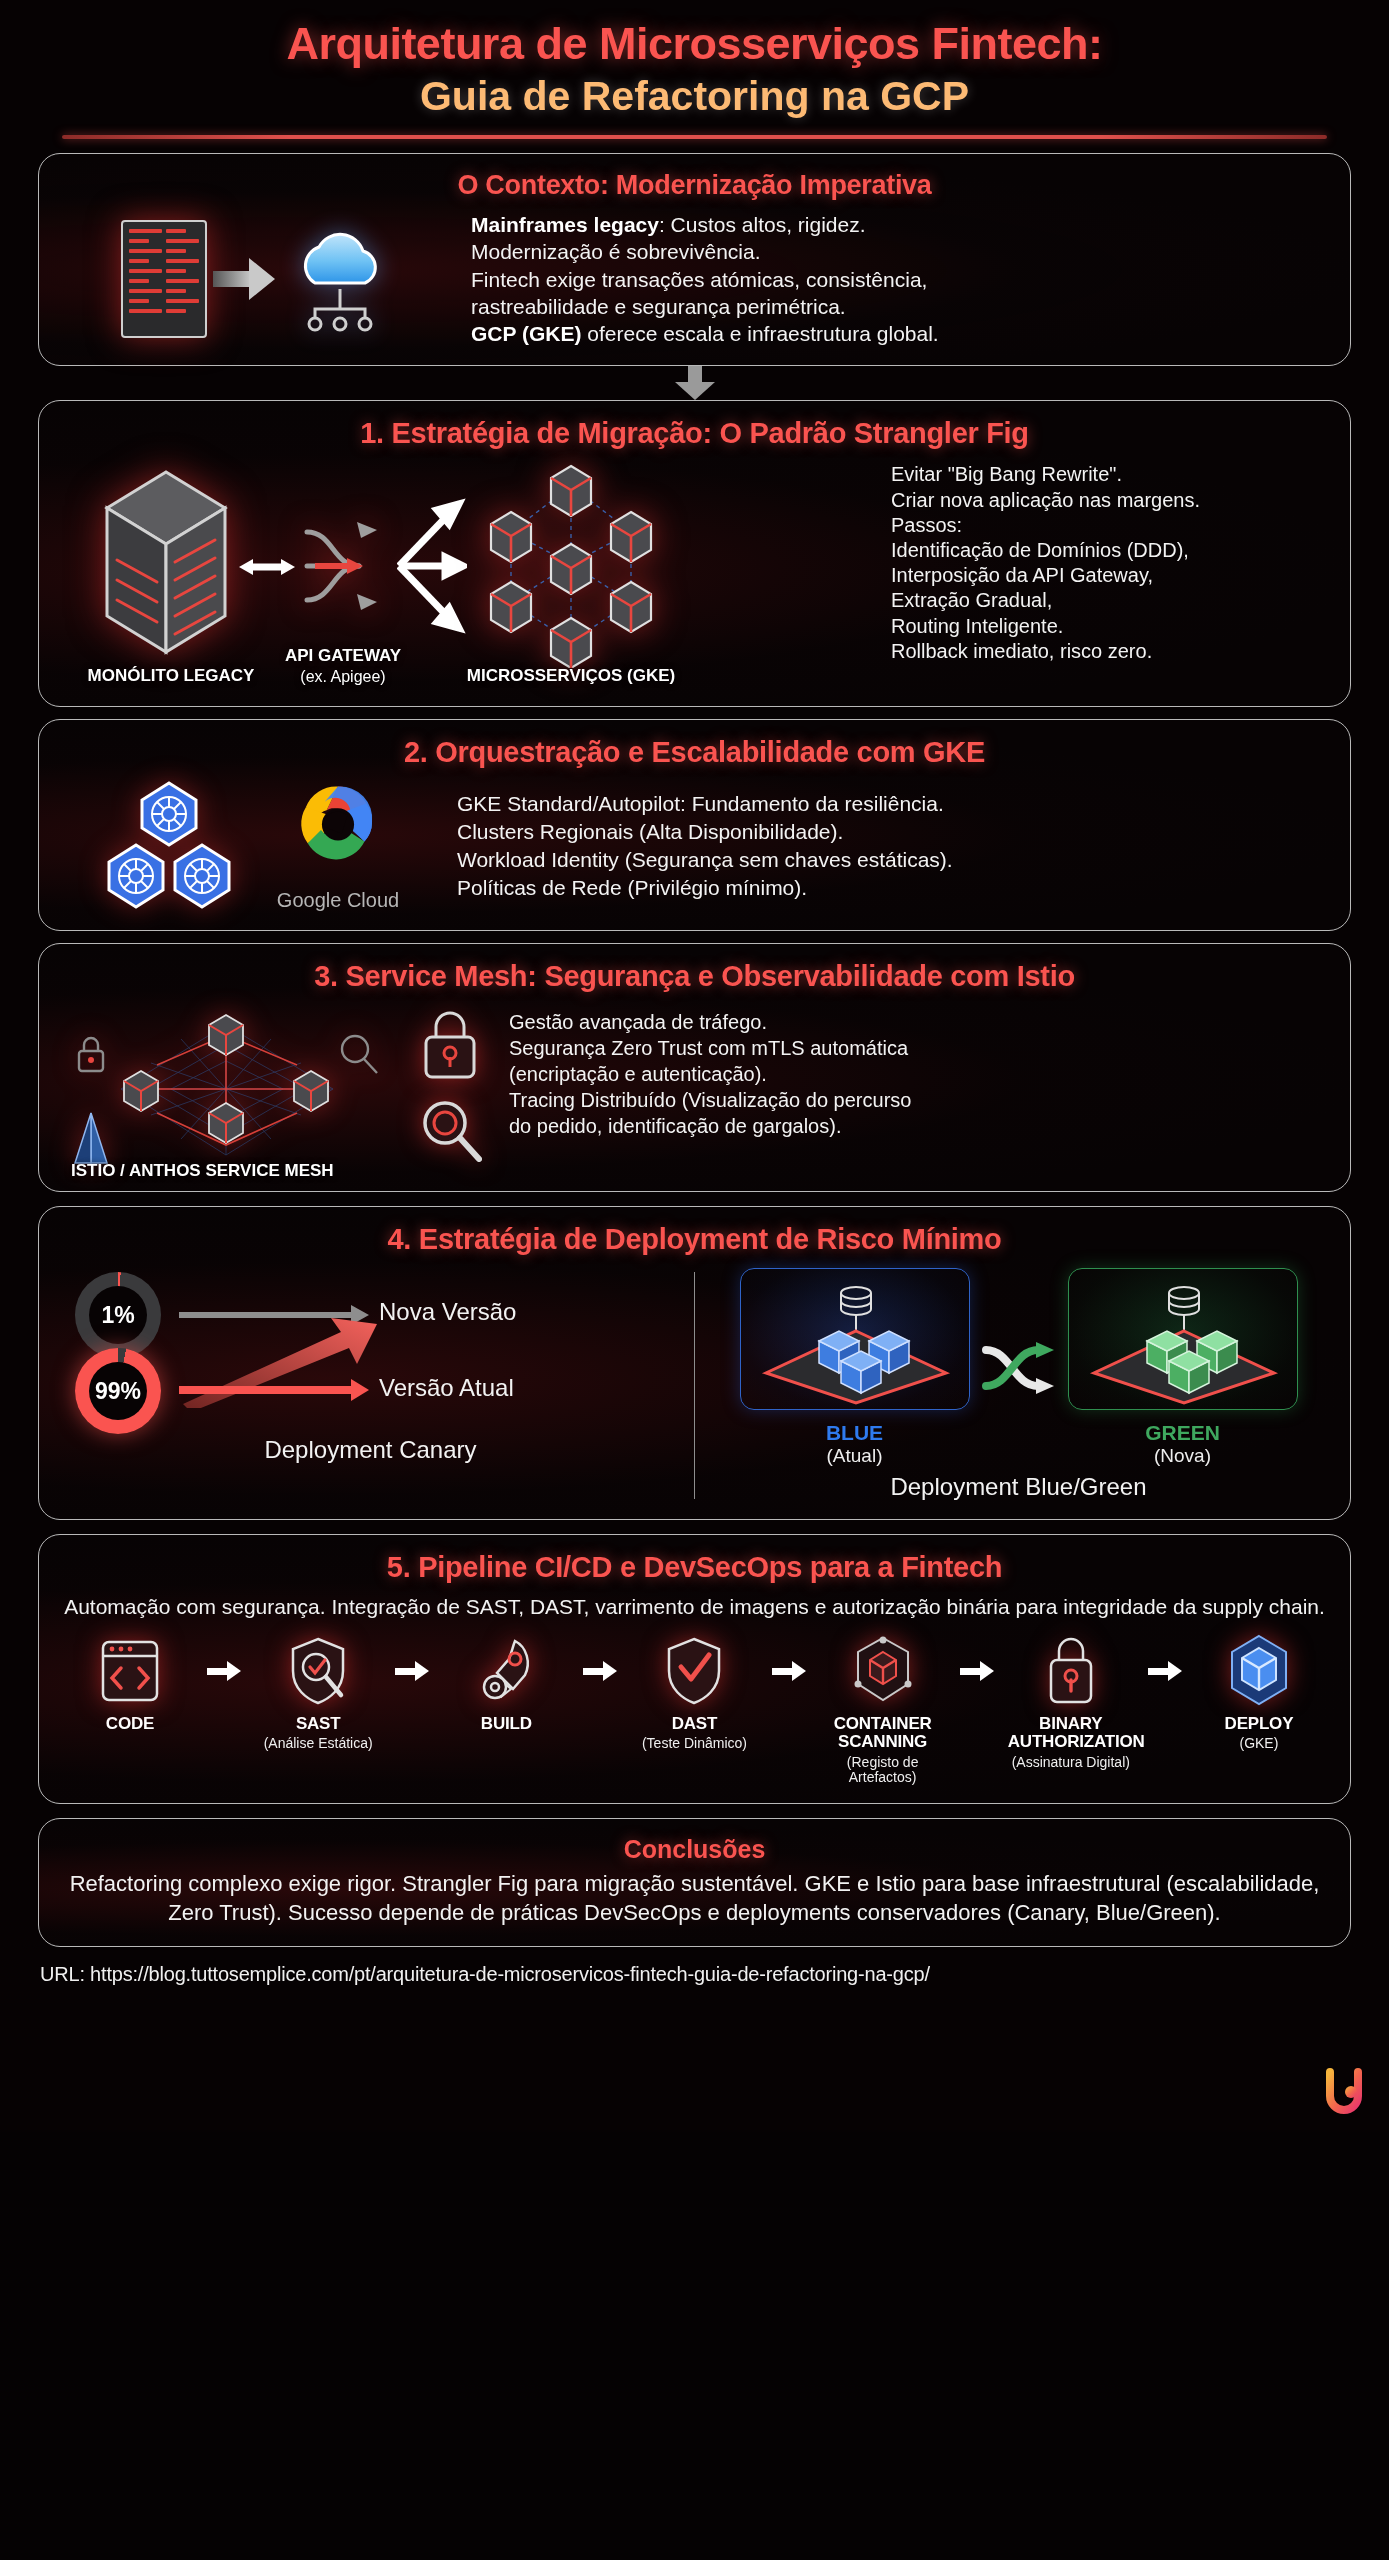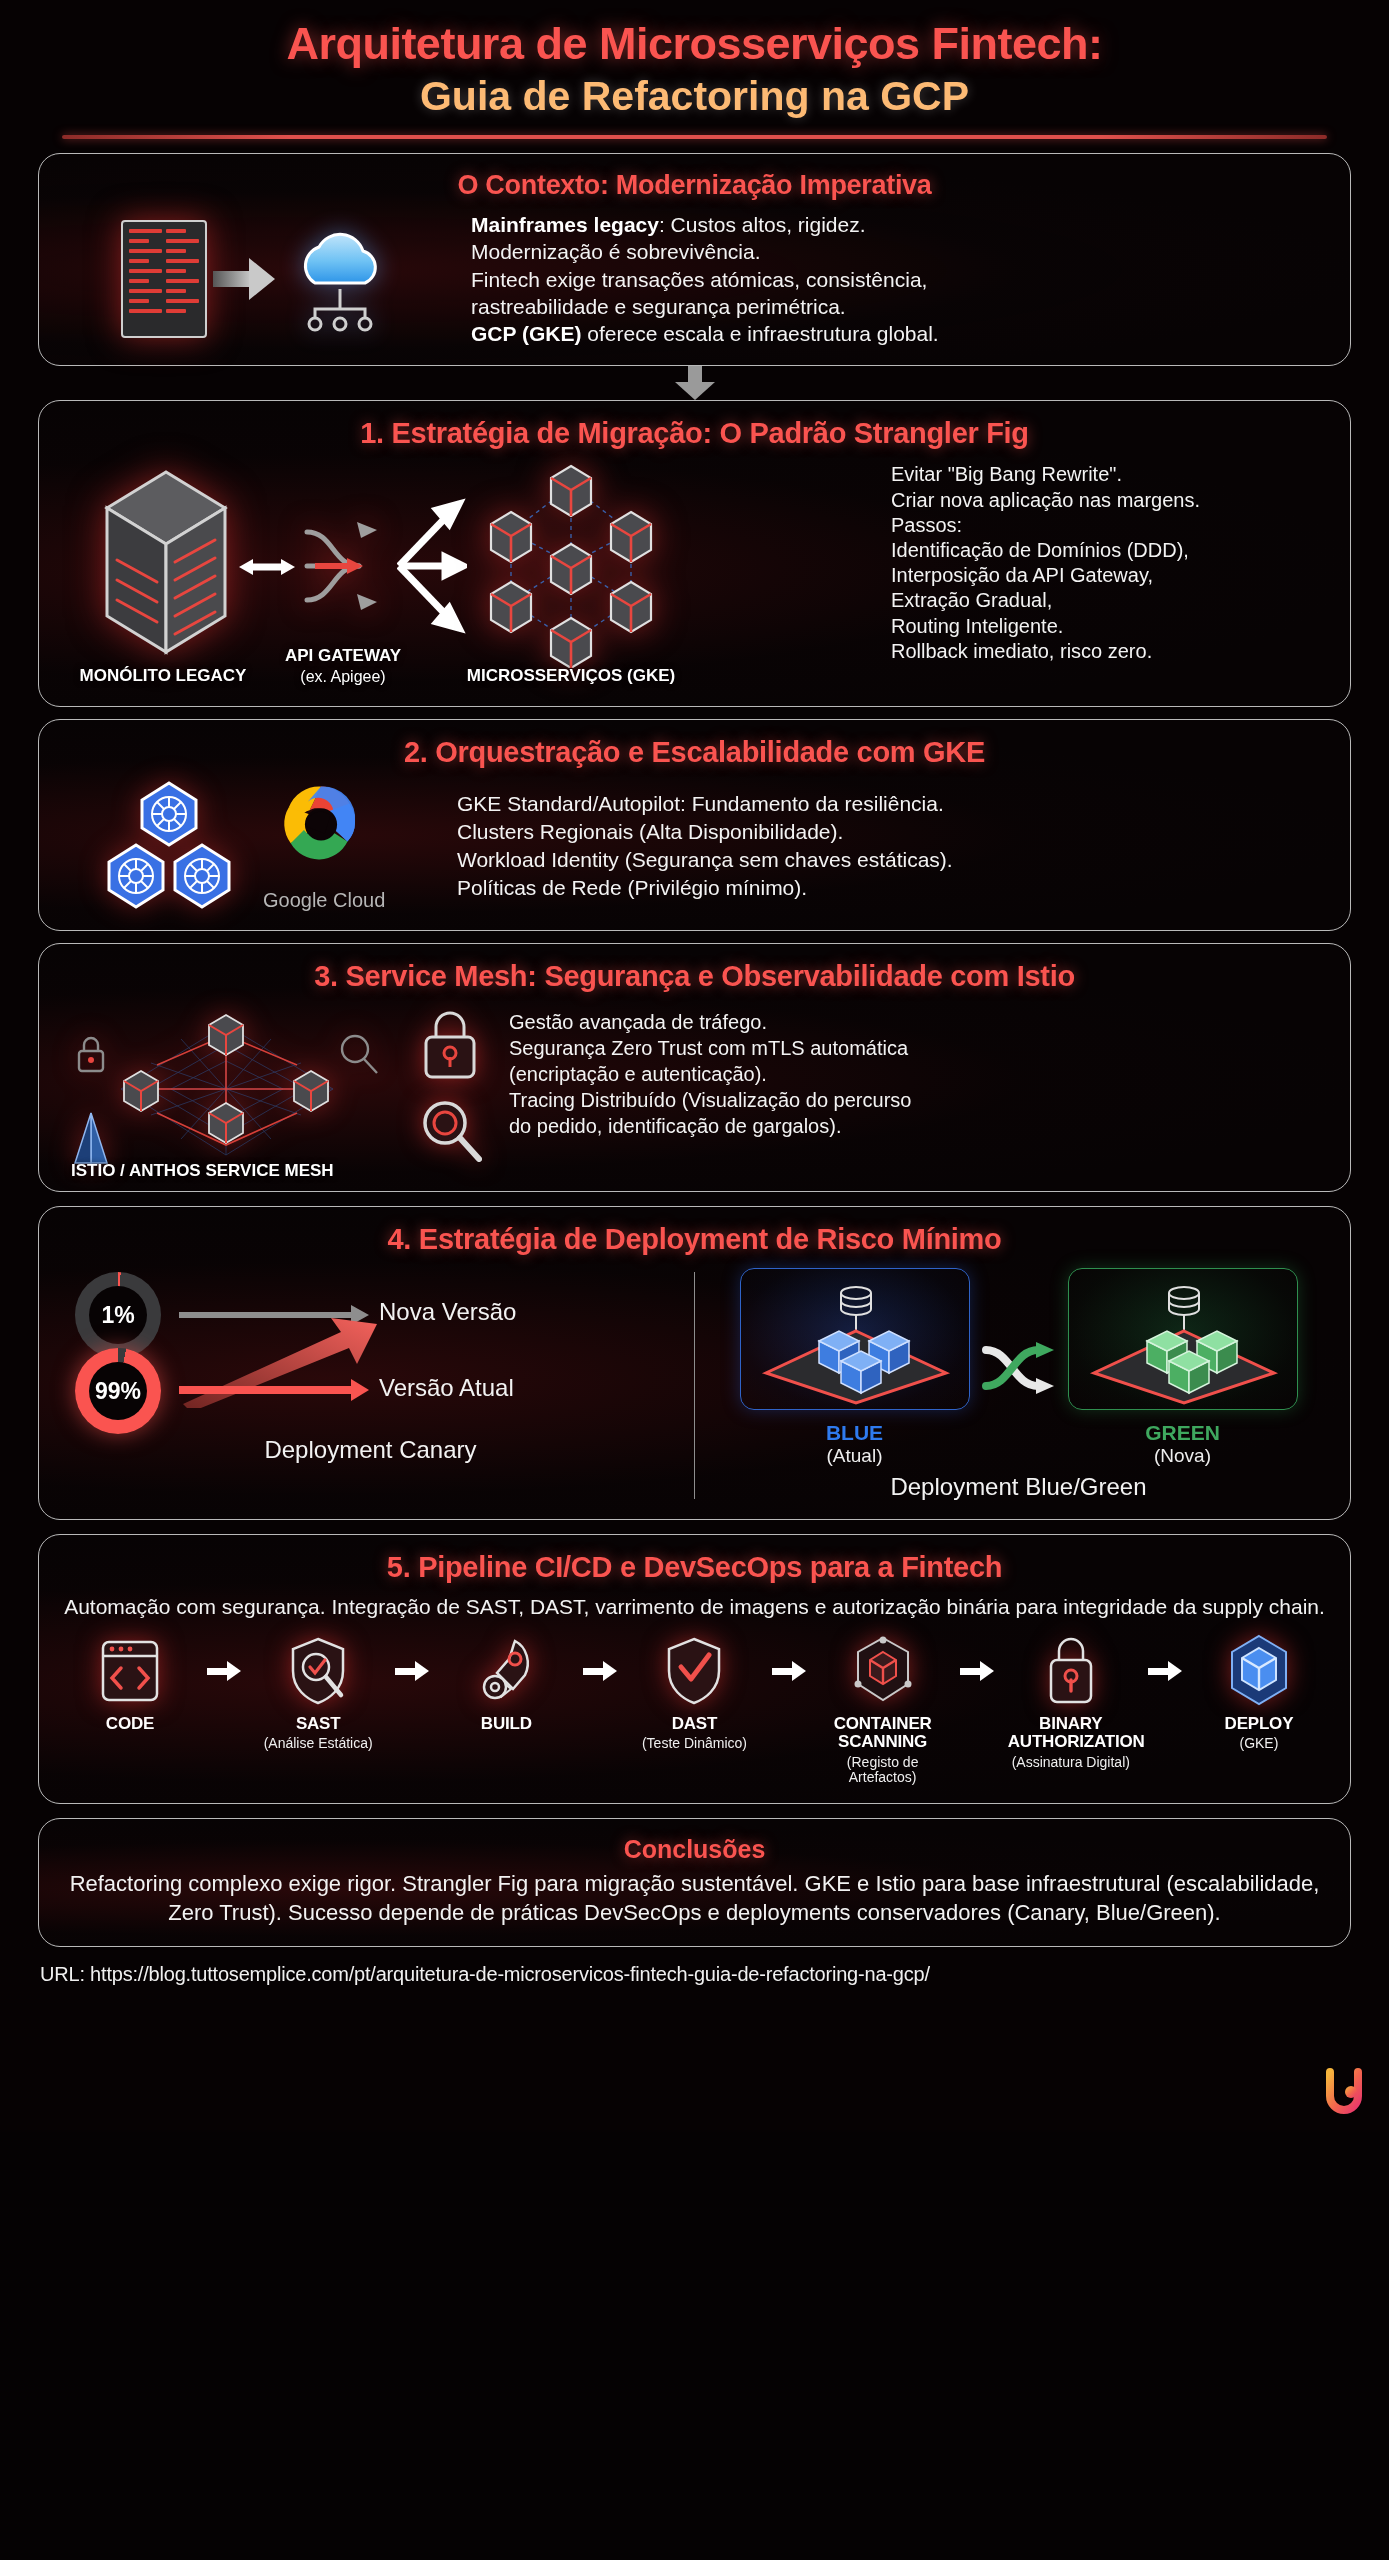--- a/index.html
+++ b/index.html
@@ -96,21 +96,21 @@
   }
   .caption.sub { font-weight: normal; font-size: 16px; }
 
   .gw-icon { position: absolute; left: 228px; top: 54px; width: 108px; height: 104px; filter: drop-shadow(0 0 14px rgba(220,50,48,.5)); }
   .micro-cluster { position: absolute; left: 400px; top: 0; width: 220px; height: 208px; filter: drop-shadow(0 0 16px rgba(220,50,48,.55)); }
 
   
   .s2-row { display: flex; align-items: center; gap: 6px; }
   .s2-icons { flex: 0 0 390px; display: flex; align-items: center; justify-content: center; gap: 24px; }
   .k8s-group { width: 140px; height: 132px; position: relative; filter: drop-shadow(0 0 14px rgba(220,50,48,.45)); }
-  .gcloud { width: 150px; text-align: left; }
+  .gcloud { width: 150px; text-align: center; }
   .gcloud-label { color: #b6b6b6; font-size: 20px; margin-top: 2px; }
   .s2-text { flex: 1; color: #F3F3F3; font-size: 21px; line-height: 1.33; }
 
   
   .s3-row { display: flex; align-items: flex-start; gap: 4px; }
   .s3-mesh { flex: 0 0 330px; position: relative; height: 170px; }
   .s3-badges { flex: 0 0 110px; display: flex; flex-direction: column; align-items: center; gap: 10px; padding-top: 4px; }
   .s3-text { flex: 1; color: #F3F3F3; font-size: 20px; line-height: 1.30; padding-top: 6px; }
 
   
@@ -247,21 +247,21 @@
               <line x1="20" y1="116" x2="60" y2="138"></line>
               <line x1="20" y1="136" x2="60" y2="158"></line>
               <line x1="78" y1="98" x2="118" y2="76"></line>
               <line x1="78" y1="116" x2="118" y2="94"></line>
               <line x1="78" y1="134" x2="118" y2="112"></line>
               <line x1="78" y1="152" x2="118" y2="130"></line>
               <line x1="78" y1="170" x2="118" y2="148"></line>
             </g>
           </svg>
         </div>
-        <div class="caption" style="left:2px; top:206px; width:200px;">MONÓLITO LEGACY</div>
+        <div class="caption" style="left:10px; top:206px; width:200px;">MONÓLITO LEGACY</div>
 
         <svg style="position:absolute; left:178px; top:96px;" width="56" height="22">
           <line x1="10" y1="11" x2="46" y2="11" stroke="#fff" stroke-width="7"></line>
           <polygon points="0,11 14,3 14,19" fill="#fff"></polygon>
           <polygon points="56,11 42,3 42,19" fill="#fff"></polygon>
         </svg>
 
         <div class="gw-icon">
           <svg viewBox="0 0 108 104" width="108" height="104">
             <g stroke="#9e9e9e" stroke-width="5" fill="none" stroke-linecap="round">

